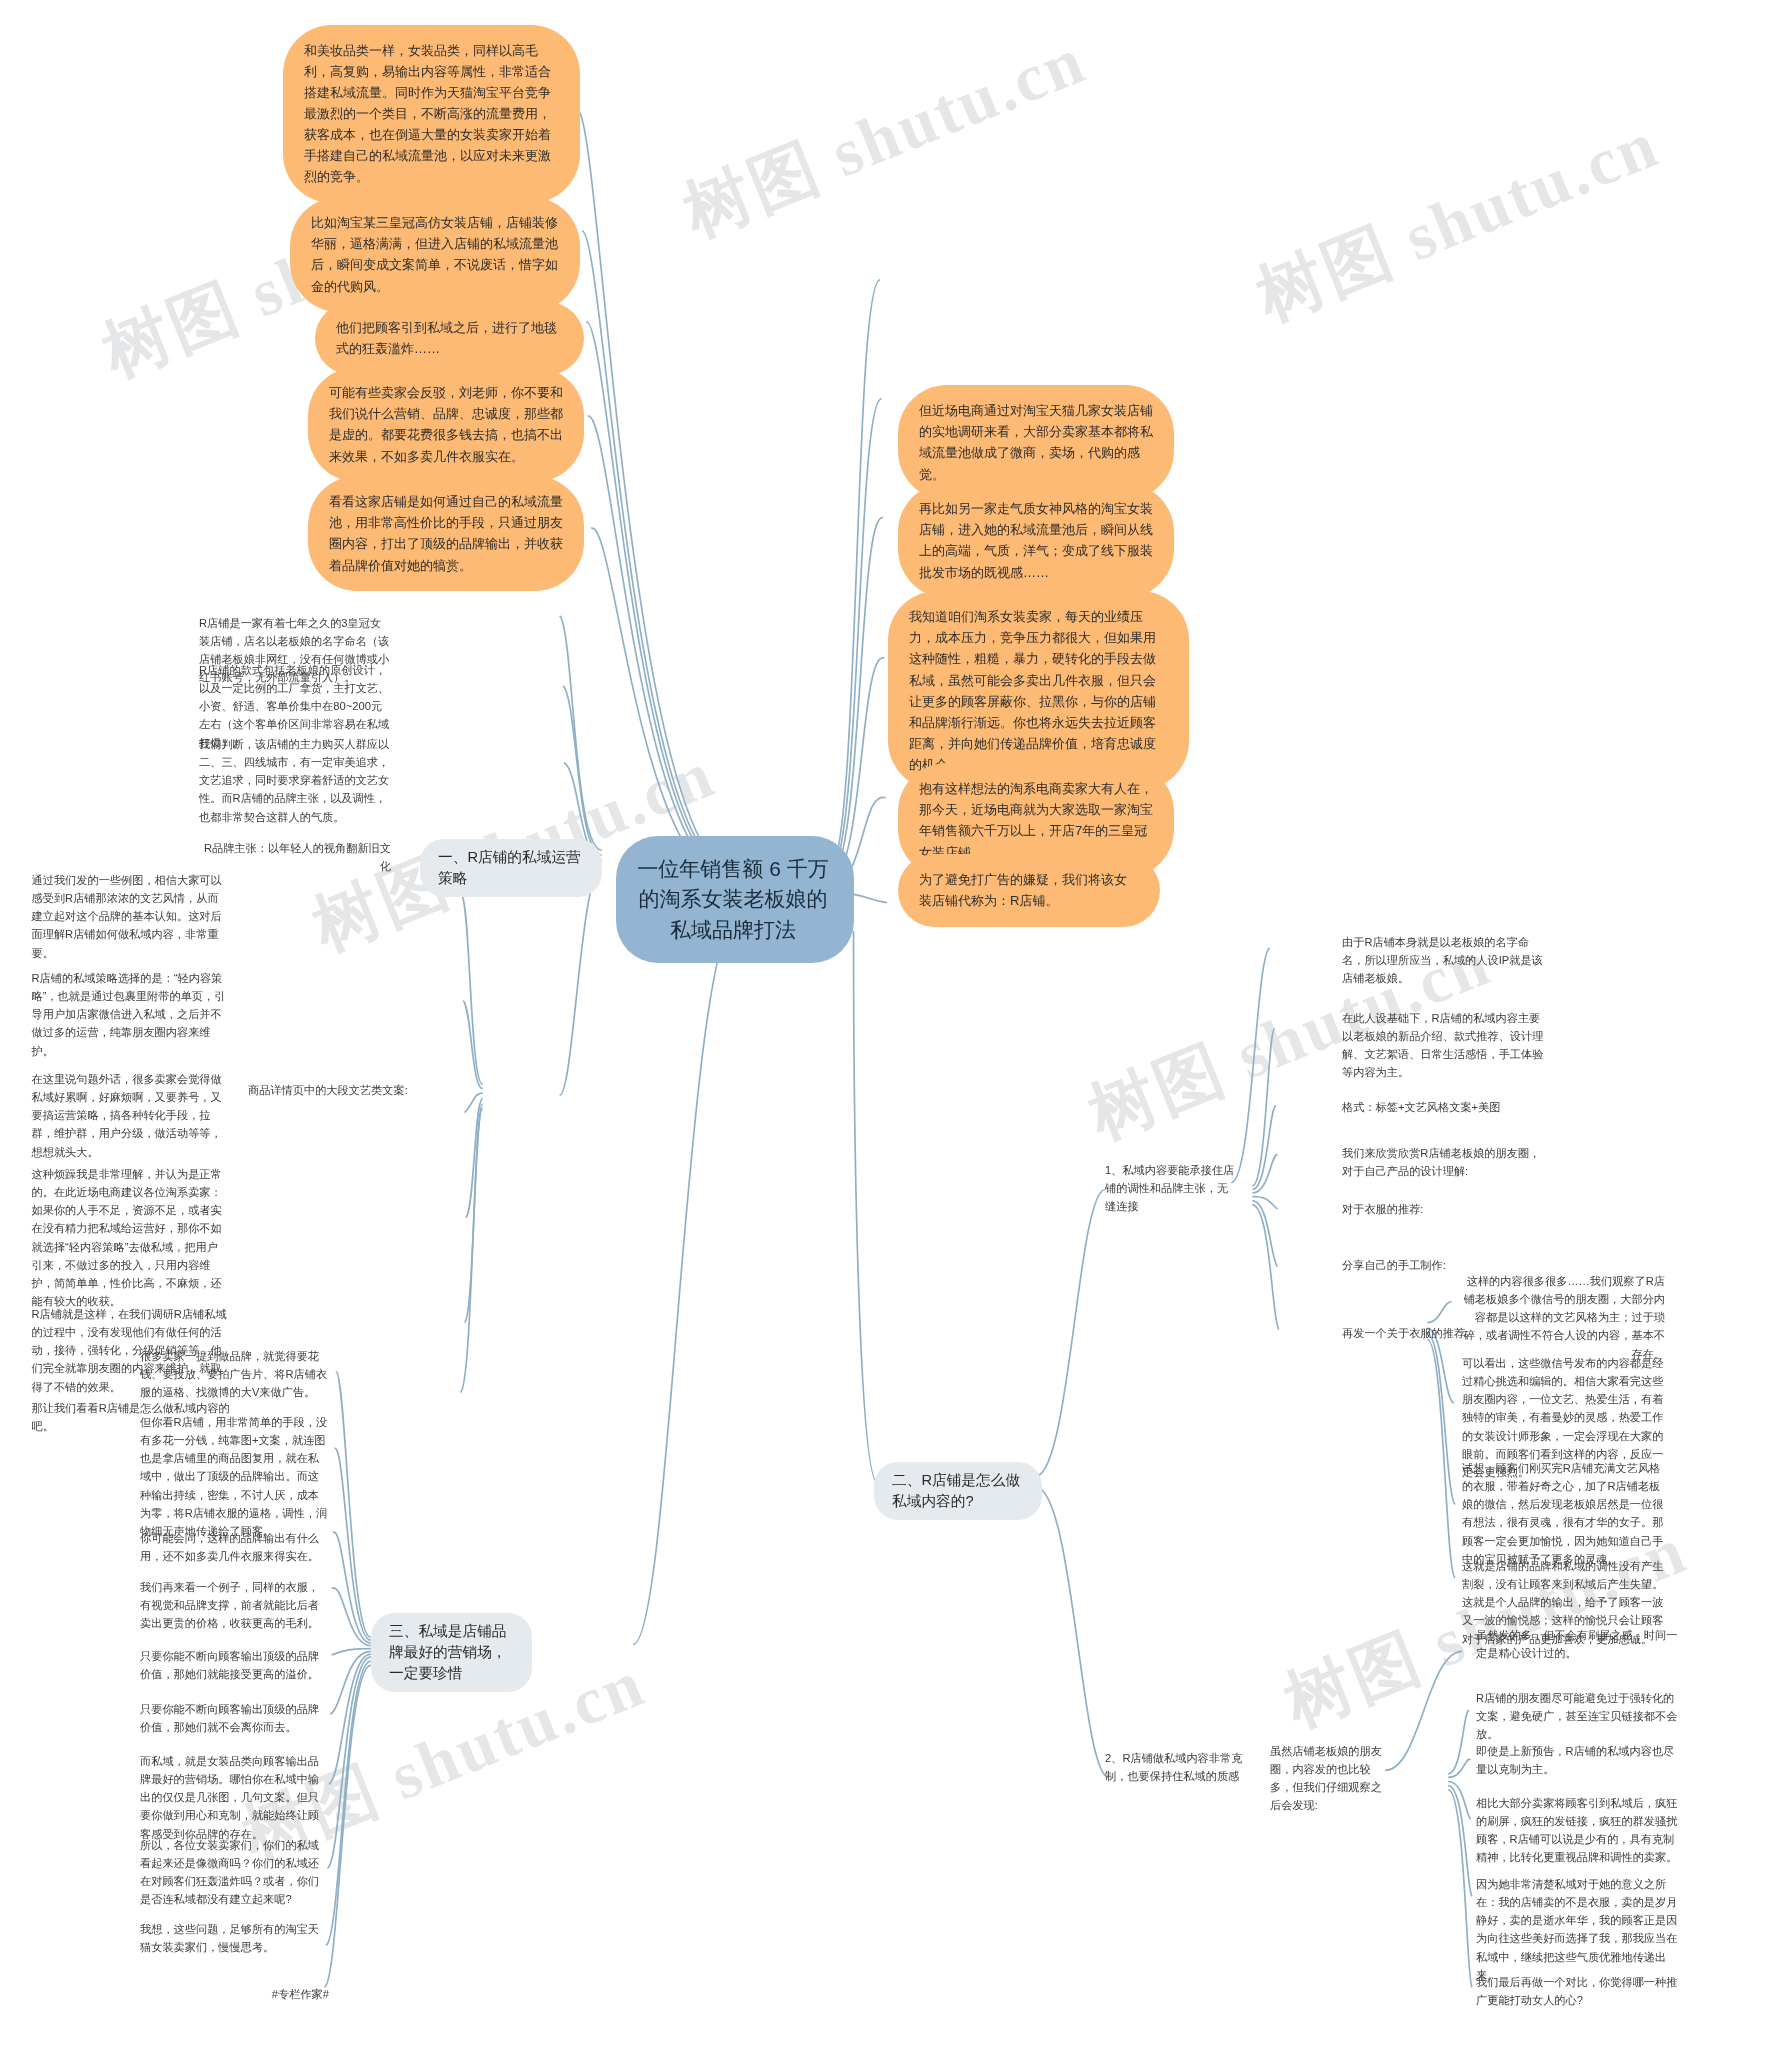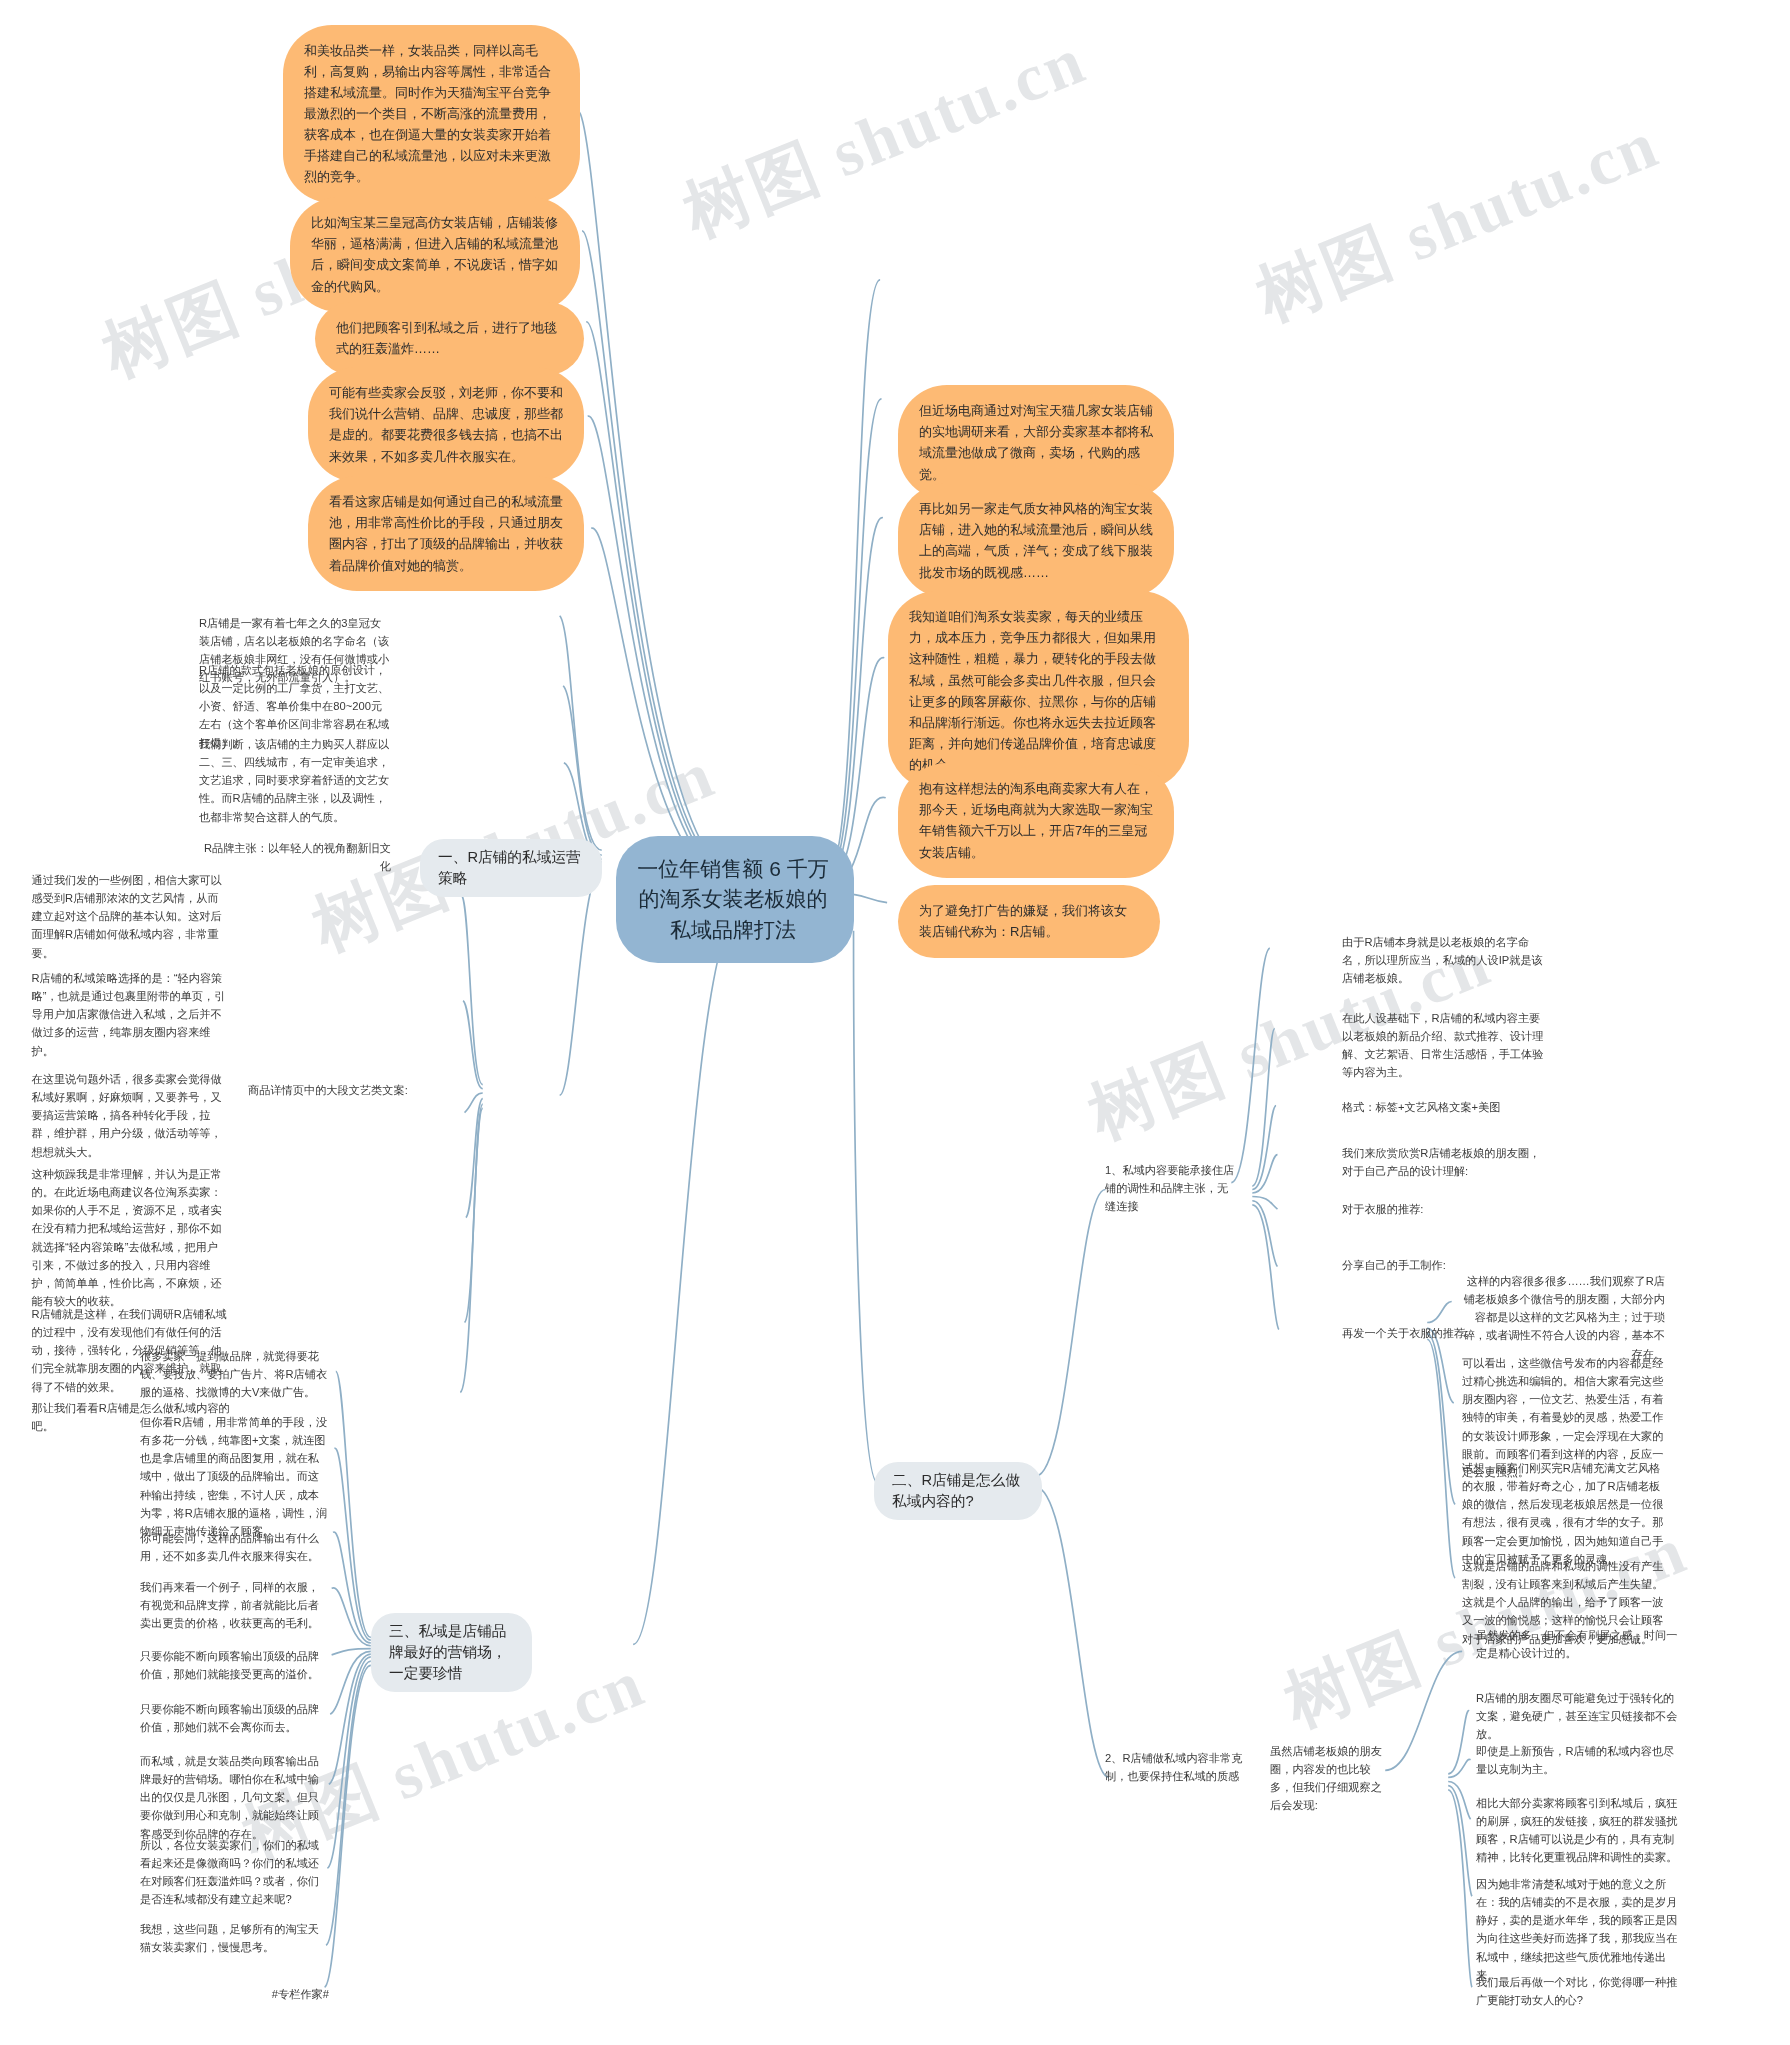--- a/index.html
+++ b/index.html
@@ -156,21 +156,21 @@
   <div class="node bubble" style="left:283px;top:24.5px;width:297px;">和美妆品类一样，女装品类，同样以高毛利，高复购，易输出内容等属性，非常适合搭建私域流量。同时作为天猫淘宝平台竞争最激烈的一个类目，不断高涨的流量费用，获客成本，也在倒逼大量的女装卖家开始着手搭建自己的私域流量池，以应对未来更激烈的竞争。</div>
   <div class="node bubble" style="left:290px;top:197px;width:290px;">比如淘宝某三皇冠高仿女装店铺，店铺装修华丽，逼格满满，但进入店铺的私域流量池后，瞬间变成文案简单，不说废话，惜字如金的代购风。</div>
   <div class="node bubble" style="left:315px;top:302px;width:269px;">他们把顾客引到私域之后，进行了地毯式的狂轰滥炸……</div>
   <div class="node bubble" style="left:308px;top:367px;width:276px;">可能有些卖家会反驳，刘老师，你不要和我们说什么营销、品牌、忠诚度，那些都是虚的。都要花费很多钱去搞，也搞不出来效果，不如多卖几件衣服实在。</div>
   <div class="node bubble" style="left:308px;top:476px;width:276px;">看看这家店铺是如何通过自己的私域流量池，用非常高性价比的手段，只通过朋友圈内容，打出了顶级的品牌输出，并收获着品牌价值对她的犒赏。</div>
 
   <div class="node bubble" style="left:898px;top:385px;width:276px;">但近场电商通过对淘宝天猫几家女装店铺的实地调研来看，大部分卖家基本都将私域流量池做成了微商，卖场，代购的感觉。</div>
   <div class="node bubble" style="left:898px;top:483px;width:276px;">再比如另一家走气质女神风格的淘宝女装店铺，进入她的私域流量池后，瞬间从线上的高端，气质，洋气；变成了线下服装批发市场的既视感……</div>
   <div class="node bubble" style="left:888px;top:591px;width:301px;">我知道咱们淘系女装卖家，每天的业绩压力，成本压力，竞争压力都很大，但如果用这种随性，粗糙，暴力，硬转化的手段去做私域，虽然可能会多卖出几件衣服，但只会让更多的顾客屏蔽你、拉黑你，与你的店铺和品牌渐行渐远。你也将永远失去拉近顾客距离，并向她们传递品牌价值，培育忠诚度的机会。</div>
   <div class="node bubble" style="left:898px;top:763px;width:276px;">抱有这样想法的淘系电商卖家大有人在，那今天，近场电商就为大家选取一家淘宝年销售额六千万以上，开店7年的三皇冠女装店铺。</div>
-  <div class="node bubble" style="left:898px;top:885px;width:262px;">为了避免打广告的嫌疑，我们将该女装店铺代称为：R店铺。</div>
+  <div class="node bubble" style="left:898px;top:854px;width:262px;">为了避免打广告的嫌疑，我们将该女装店铺代称为：R店铺。</div>
 
   <div class="node branch" style="left:420px;top:839px;width:182px;">一、R店铺的私域运营策略</div>
 
   <div class="node leaf" style="left:199px;top:591px;width:192px;margin-top:23px;">R店铺是一家有着七年之久的3皇冠女装店铺，店名以老板娘的名字命名（该店铺老板娘非网红，没有任何微博或小红书账号，无外部流量引入）。</div>
   <div class="node leaf" style="left:199px;top:661px;width:192px;">R店铺的款式包括老板娘的原创设计，以及一定比例的工厂拿货，主打文艺、小资、舒适、客单价集中在80~200元左右（这个客单价区间非常容易在私域打爆）。</div>
   <div class="node leaf" style="left:199px;top:735px;width:192px;">我们判断，该店铺的主力购买人群应以二、三、四线城市，有一定审美追求，文艺追求，同时要求穿着舒适的文艺女性。而R店铺的品牌主张，以及调性，也都非常契合这群人的气质。</div>
   <div class="node leaf right" style="left:199px;top:839px;width:192px;">R品牌主张：以年轻人的视角翻新旧文化</div>
 
   <div class="node leaf" style="left:248px;top:1081px;width:231px;">商品详情页中的大段文艺类文案:</div>
 

